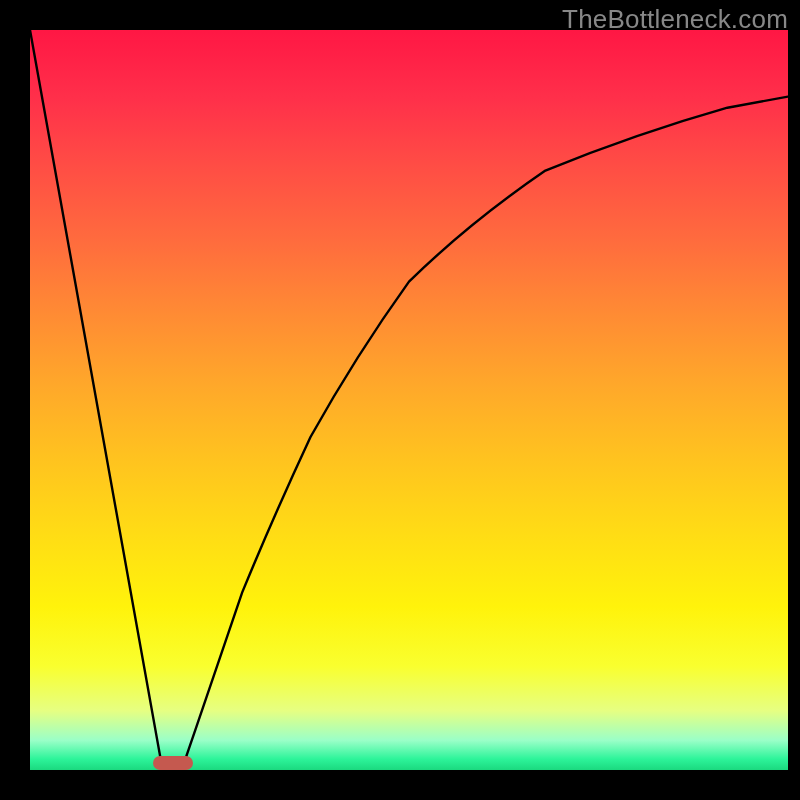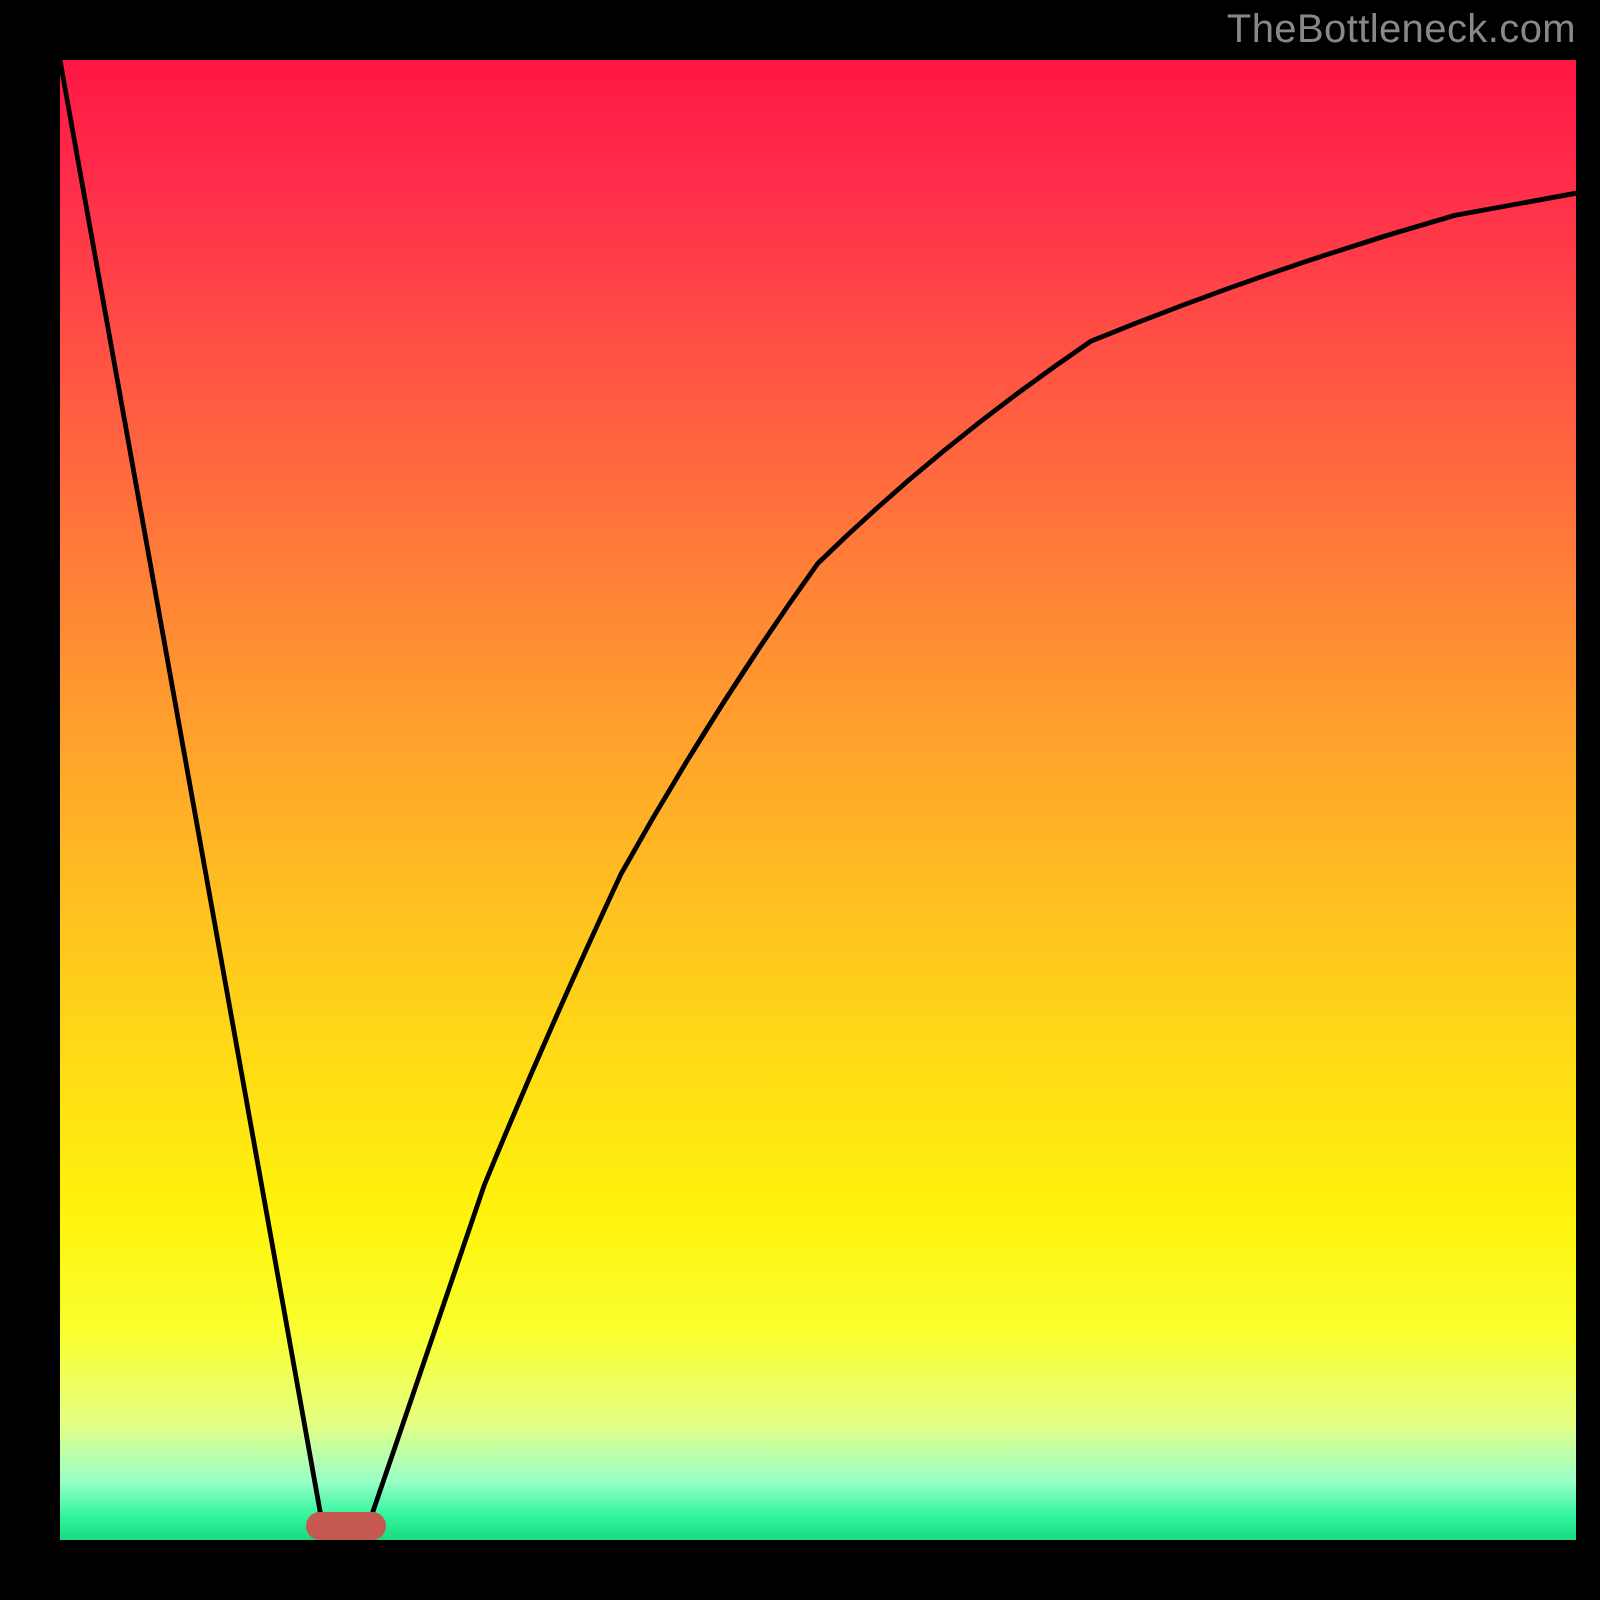--- a/index.html
+++ b/index.html
@@ -40,21 +40,21 @@
       #9affc8 96%,
       #2df49a 98.5%,
       #1bd97f 100%
     );
   }
   .watermark {
     position: absolute;
     top: 4px;
     right: 12px;
     color: #888;
-    font-size: 20px;
+    font-size: 26px;
     letter-spacing: 0.2px;
     user-select: none;
   }
   .marker {
     position: absolute;
     height: 14px;
     border-radius: 7px;
     background: #c5594f;
     bottom: 0;
   }

